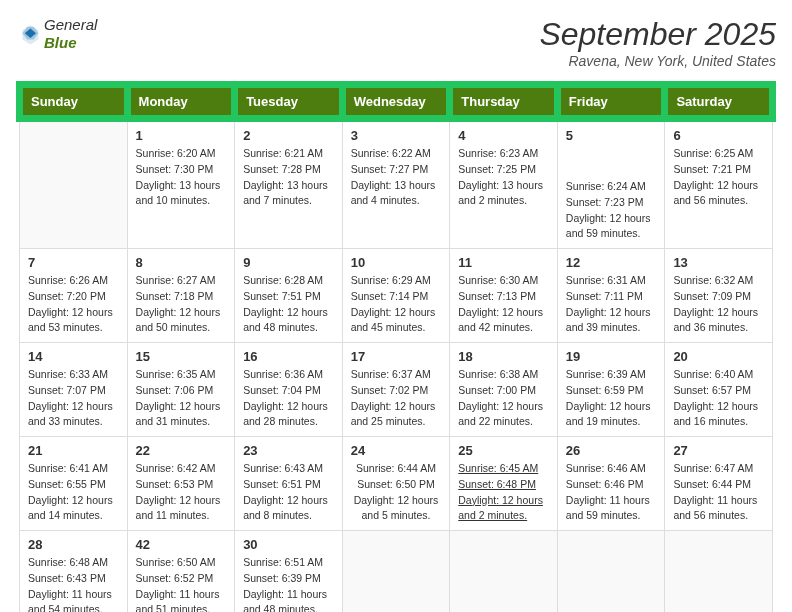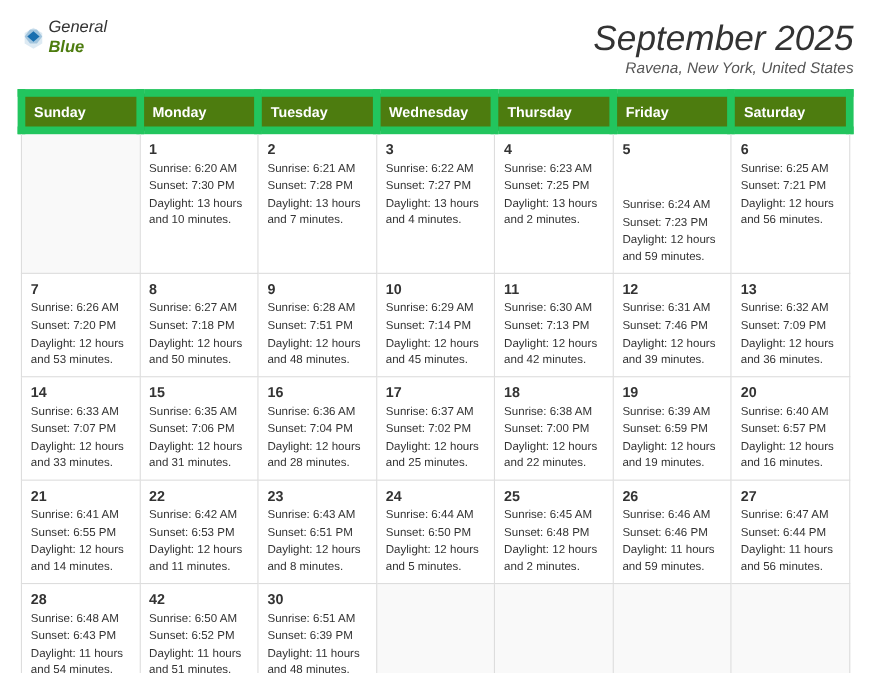--- a/index.html
+++ b/index.html
@@ -160,21 +160,21 @@
         </td>
         <td>
           <div class="day-num">11</div>
           <div class="day-info" style="white-space: pre-line;">Sunrise: 6:30 AM
 Sunset: 7:13 PM
 Daylight: 12 hours and 42 minutes.</div>
         </td>
         <td>
           <div class="day-num">12</div>
           <div class="day-info" style="white-space: pre-line;">Sunrise: 6:31 AM
-Sunset: 7:46 PM
+Sunset: 7:11 PM
 Daylight: 12 hours and 39 minutes.</div>
         </td>
         <td>
           <div class="day-num">13</div>
           <div class="day-info" style="white-space: pre-line;">Sunrise: 6:32 AM
 Sunset: 7:09 PM
 Daylight: 12 hours and 36 minutes.</div>
         </td>
       </tr>
       <tr class="week-row">
@@ -235,27 +235,27 @@
 Daylight: 12 hours and 11 minutes.</div>
         </td>
         <td>
           <div class="day-num">23</div>
           <div class="day-info" style="white-space: pre-line;">Sunrise: 6:43 AM
 Sunset: 6:51 PM
 Daylight: 12 hours and 8 minutes.</div>
         </td>
         <td>
           <div class="day-num">24</div>
-          <div class="day-info" style="white-space: pre-line;">Sunrise: 6:44 AM
+          <div class="day-info" style="white-space: pre-line; text-align: center;">Sunrise: 6:44 AM
 Sunset: 6:50 PM
 Daylight: 12 hours and 5 minutes.</div>
         </td>
         <td>
           <div class="day-num">25</div>
-          <div class="day-info" style="white-space: pre-line;">Sunrise: 6:45 AM
+          <div class="day-info" style="white-space: pre-line; text-decoration: underline;">Sunrise: 6:45 AM
 Sunset: 6:48 PM
 Daylight: 12 hours and 2 minutes.</div>
         </td>
         <td>
           <div class="day-num">26</div>
           <div class="day-info" style="white-space: pre-line;">Sunrise: 6:46 AM
 Sunset: 6:46 PM
 Daylight: 11 hours and 59 minutes.</div>
         </td>
         <td>

